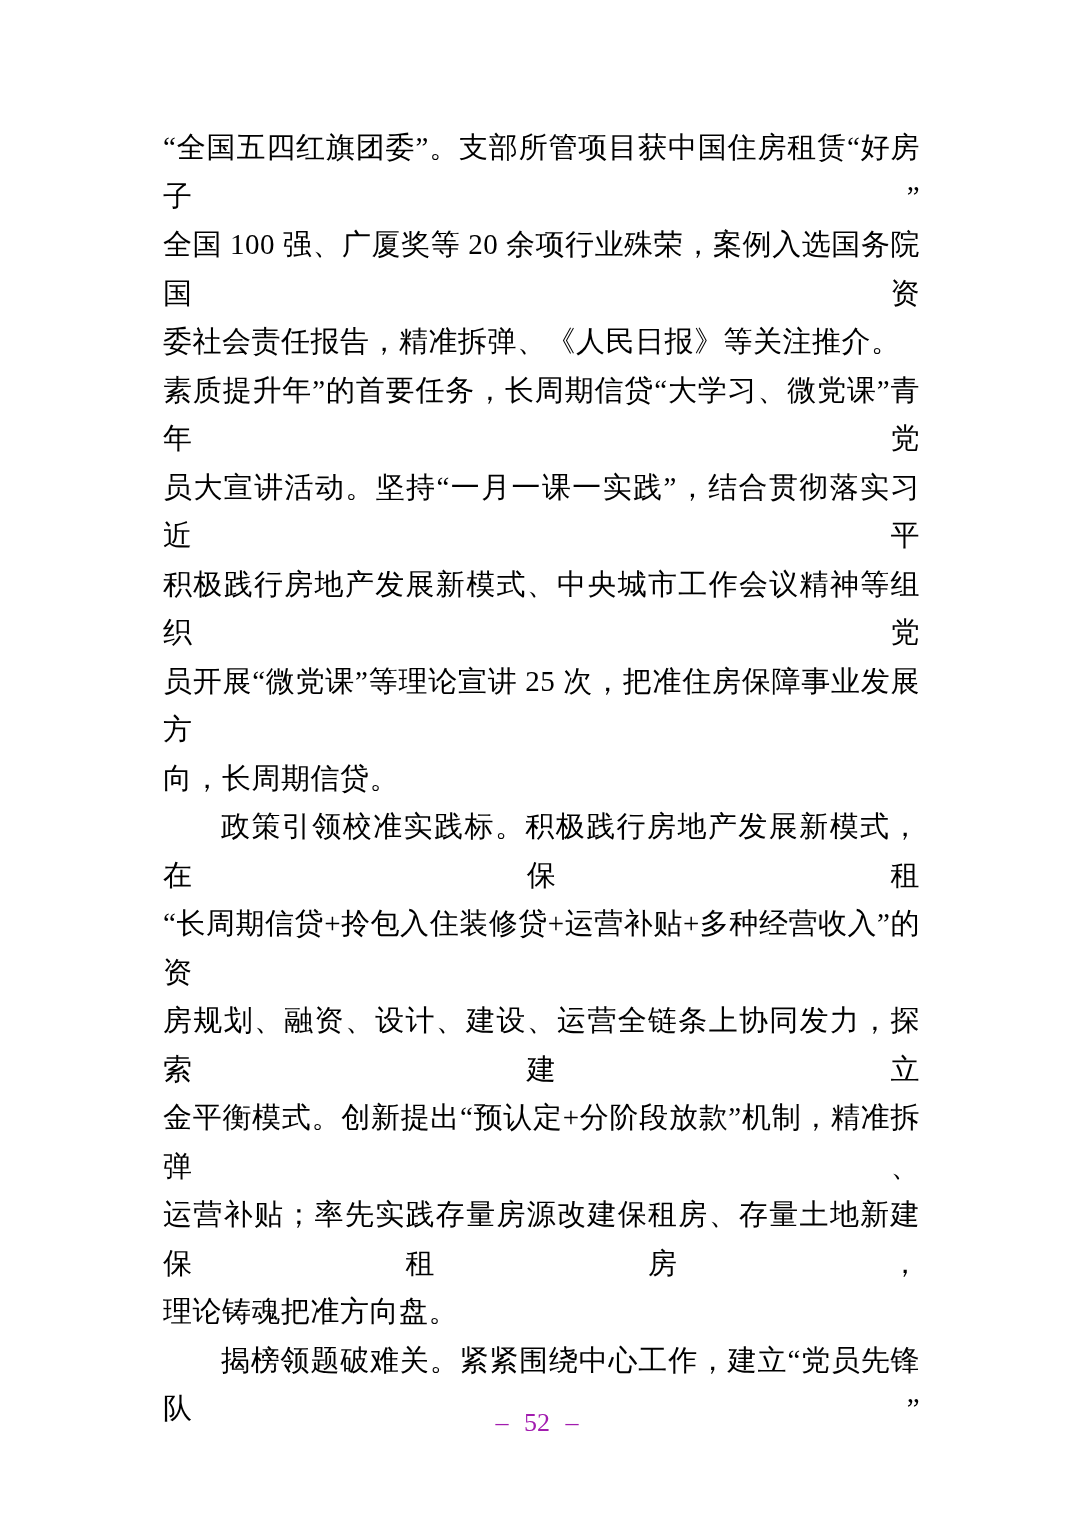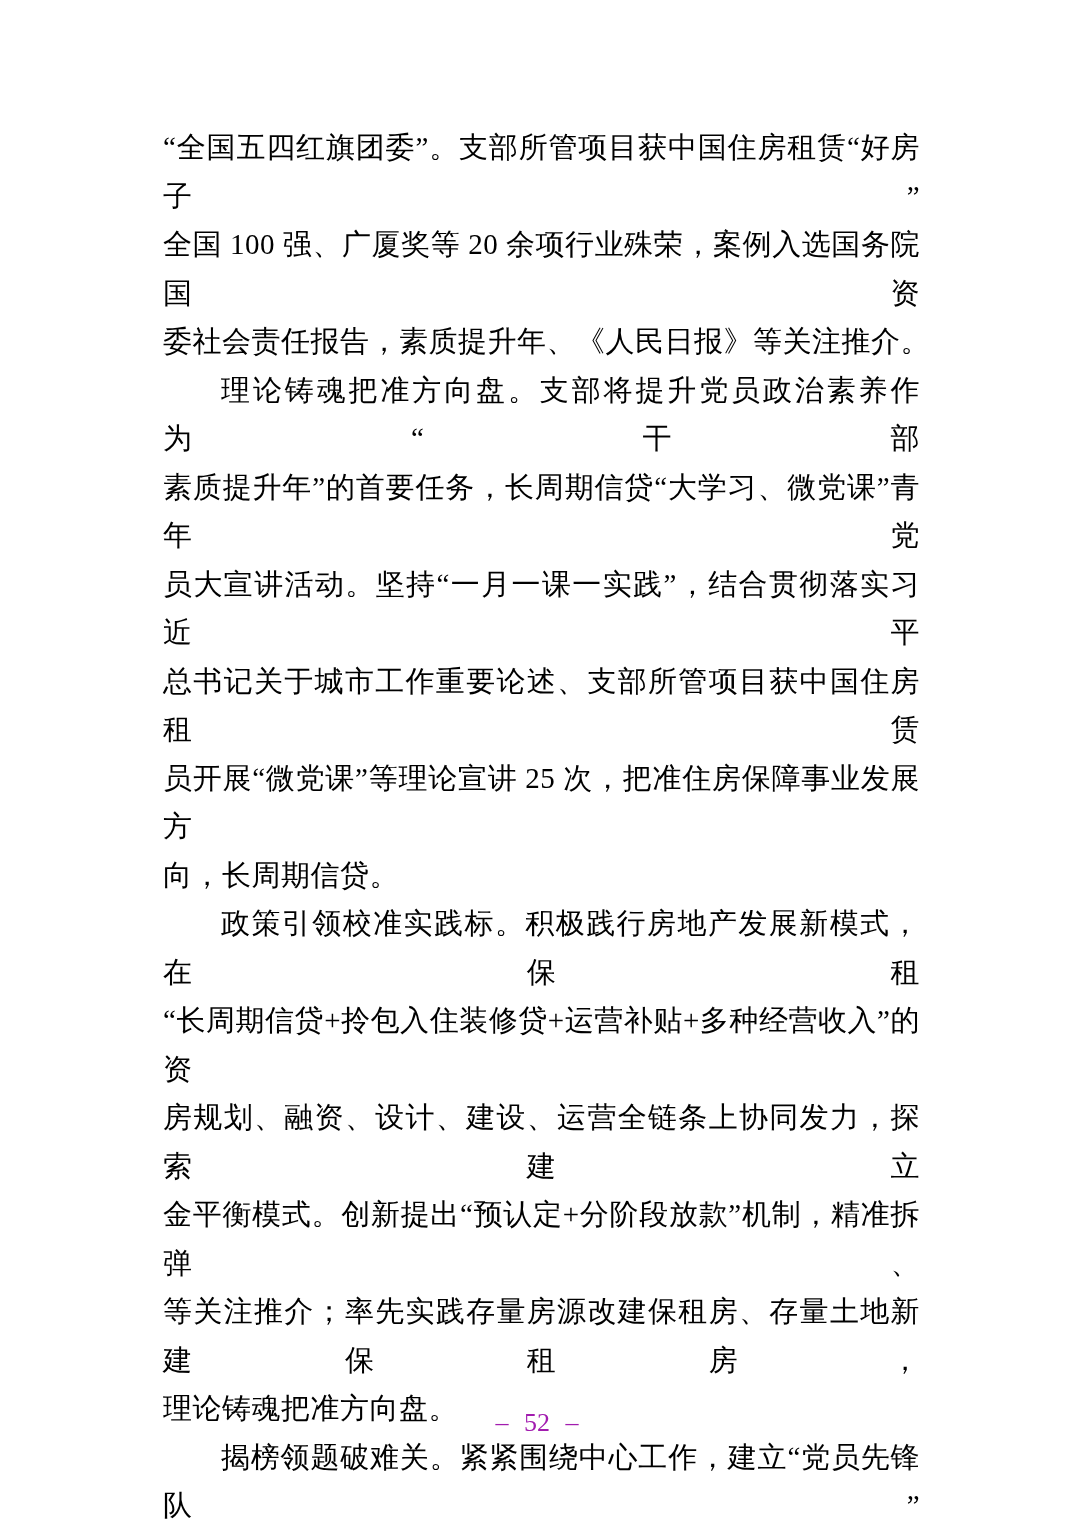--- a/index.html
+++ b/index.html
@@ -47,29 +47,28 @@
     color: #a21caf;
   }
 </style>
 </head>
 <body>
 
 <div class="page">
   <div class="doc-body">
       <div class="line fill">“全国五四红旗团委”。支部所管项目获中国住房租赁“好房子”</div>
       <div class="line fill">全国 100 强、广厦奖等 20 余项行业殊荣，案例入选国务院国资</div>
-      <div class="line">委社会责任报告，素质提升年、《人民日报》等关注推介。</div>
-      <div class="line indent fill">理论铸魂把准方向盘。支部将提升党员政治素养作为“干部</div>
+      <div class="line">委社会责任报告，精准拆弹、《人民日报》等关注推介。</div>
       <div class="line fill">素质提升年”的首要任务，长周期信贷“大学习、微党课”青年党</div>
       <div class="line fill">员大宣讲活动。坚持“一月一课一实践”，结合贯彻落实习近平</div>
-      <div class="line fill">总书记关于城市工作重要论述、支部所管项目获中国住房租赁</div>
+      <div class="line fill">积极践行房地产发展新模式、中央城市工作会议精神等组织党</div>
       <div class="line fill">员开展“微党课”等理论宣讲 25 次，把准住房保障事业发展方</div>
       <div class="line">向，长周期信贷。</div>
       <div class="line indent fill">政策引领校准实践标。积极践行房地产发展新模式，在保租</div>
       <div class="line fill">“长周期信贷+拎包入住装修贷+运营补贴+多种经营收入”的资</div>
       <div class="line fill">房规划、融资、设计、建设、运营全链条上协同发力，探索建立</div>
       <div class="line fill">金平衡模式。创新提出“预认定+分阶段放款”机制，精准拆弹、</div>
-      <div class="line fill">等关注推介；率先实践存量房源改建保租房、存量土地新建保租房，</div>
+      <div class="line fill">运营补贴；率先实践存量房源改建保租房、存量土地新建保租房，</div>
       <div class="line">理论铸魂把准方向盘。</div>
       <div class="line indent fill">揭榜领题破难关。紧紧围绕中心工作，建立“党员先锋队”</div>
     </div>
   <div class="footer">– 52 –</div>
 </div>
 
 </body></html>

